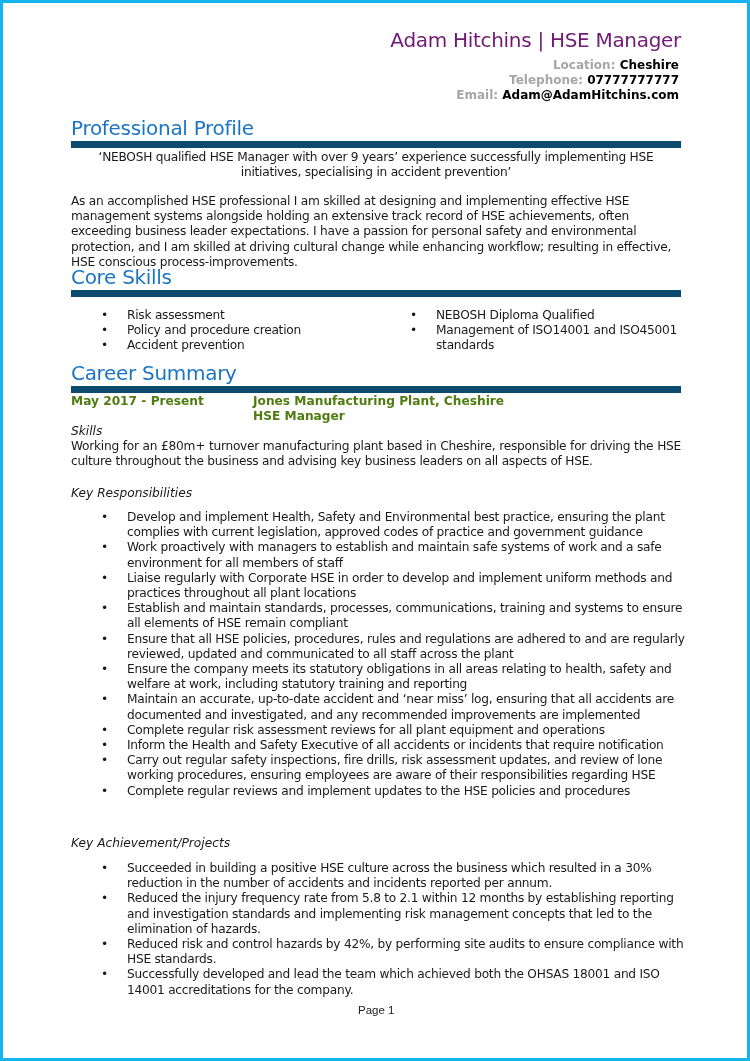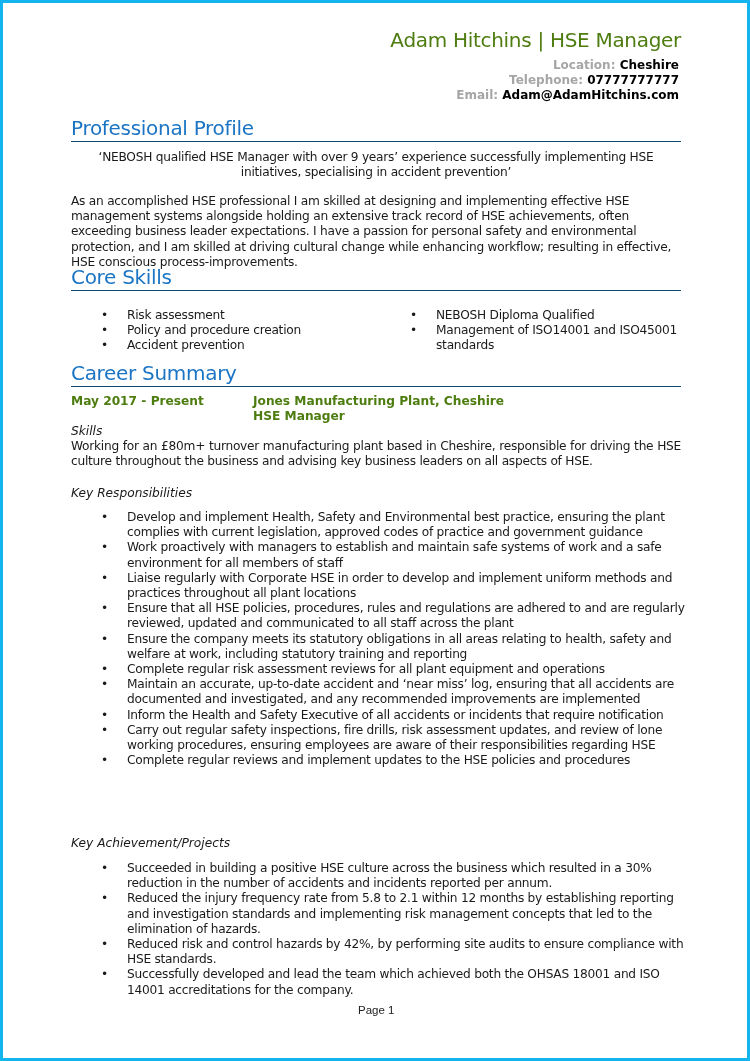--- a/index.html
+++ b/index.html
@@ -6,29 +6,29 @@
   body {
     width: 750px; height: 1061px; background: #ffffff; position: relative; overflow: hidden;
     font-family: "DejaVu Sans", sans-serif; color: #1a1a1a;
   }
   .page-border {
     position: absolute; left: 0; top: 0; width: 750px; height: 1061px;
     box-sizing: border-box; border: 3px solid #14b4ee; pointer-events: none;
   }
   .name-line {
     position: absolute; right: 69px; top: 28px; text-align: right;
-    font-family: "DejaVu Sans", sans-serif; font-size: 20px; color: #4d7c0f; white-space: nowrap;
+    font-family: "DejaVu Sans", sans-serif; font-size: 20px; color: #701a75; white-space: nowrap;
     letter-spacing: -0.3px;
   }
   .contact { position: absolute; right: 71px; text-align: right; font-size: 12px; font-weight: bold; white-space: nowrap; }
   .contact .lbl { color: #a6a6a6; }
   .contact .val { color: #000; }
   .section-title {
     position: absolute; left: 71px; width: 610px; font-size: 20px; color: #1b75c4;
-    border-bottom: 1px solid #0c4a6e; line-height: 24px; padding-bottom: 1px; letter-spacing: -0.3px;
+    border-bottom: 7px solid #0c4a6e; line-height: 24px; padding-bottom: 1px; letter-spacing: -0.3px;
   }
   .txt { position: absolute; font-size: 12.2px; line-height: 15.2px; letter-spacing: -0.25px; }
   .quote { left: 71px; width: 610px; text-align: center; }
   .para { left: 71px; width: 610px; }
   .justify { text-align: justify; }
   ul.blist { position: absolute; margin: 10px; padding: 0; list-style: none; font-size: 12.2px; line-height: 15.2px; letter-spacing: -0.25px; }
   ul.blist li { position: relative; padding-left: 46px; }
   ul.blist li::before { content: "•"; position: absolute; left: 20px; top: 0; }
   .career-date, .career-org { position: absolute; font-size: 12.2px; font-weight: bold; color: #4d7c0f; line-height: 15.2px; }
   .ital { position: absolute; left: 71px; font-size: 12.2px; font-style: italic; line-height: 15px; }
@@ -74,24 +74,25 @@
 <div class="career-org" style="left:253px; top:409px;">HSE Manager</div>
 
 <div class="ital" style="top:424px;">Skills</div>
 <div class="txt para justify" style="top:439px;">Working for an £80m+ turnover manufacturing plant based in Cheshire, responsible for driving the HSE culture throughout the business and advising key business leaders on all aspects of HSE.</div>
 
 <div class="ital" style="top:486px;">Key Responsibilities</div>
 <ul class="blist" style="left:71px; top:500px; width:612px;">
   <li>Develop and implement Health, Safety and Environmental best practice, ensuring the plant complies with current legislation, approved codes of practice and government guidance</li>
   <li>Work proactively with managers to establish and maintain safe systems of work and a safe environment for all members of staff</li>
   <li>Liaise regularly with Corporate HSE in order to develop and implement uniform methods and practices throughout all plant locations</li>
+  <li>Establish and maintain standards, processes, communications, training and systems to ensure all elements of HSE remain compliant</li>
   <li>Ensure that all HSE policies, procedures, rules and regulations are adhered to and are regularly reviewed, updated and communicated to all staff across the plant</li>
   <li>Ensure the company meets its statutory obligations in all areas relating to health, safety and welfare at work, including statutory training and reporting</li>
+  <li>Maintain an accurate, up-to-date accident and ‘near miss’ log, ensuring that all accidents are documented and investigated, and any recommended improvements are implemented</li>
   <li>Complete regular risk assessment reviews for all plant equipment and operations</li>
-  <li>Maintain an accurate, up-to-date accident and ‘near miss’ log, ensuring that all accidents are documented and investigated, and any recommended improvements are implemented</li>
   <li>Inform the Health and Safety Executive of all accidents or incidents that require notification</li>
   <li>Carry out regular safety inspections, fire drills, risk assessment updates, and review of lone working procedures, ensuring employees are aware of their responsibilities regarding HSE</li>
   <li>Complete regular reviews and implement updates to the HSE policies and procedures</li>
 </ul>
 
 <div class="ital" style="top:836px;">Key Achievement/Projects</div>
 <ul class="blist" style="left:71px; top:851px; width:612px;">
   <li>Succeeded in building a positive HSE culture across the business which resulted in a 30% reduction in the number of accidents and incidents reported per annum.</li>
   <li>Reduced the injury frequency rate from 5.8 to 2.1 within 12 months by establishing reporting and investigation standards and implementing risk management concepts that led to the elimination of hazards.</li>
   <li>Reduced risk and control hazards by 42%, by performing site audits to ensure compliance with HSE standards.</li>

